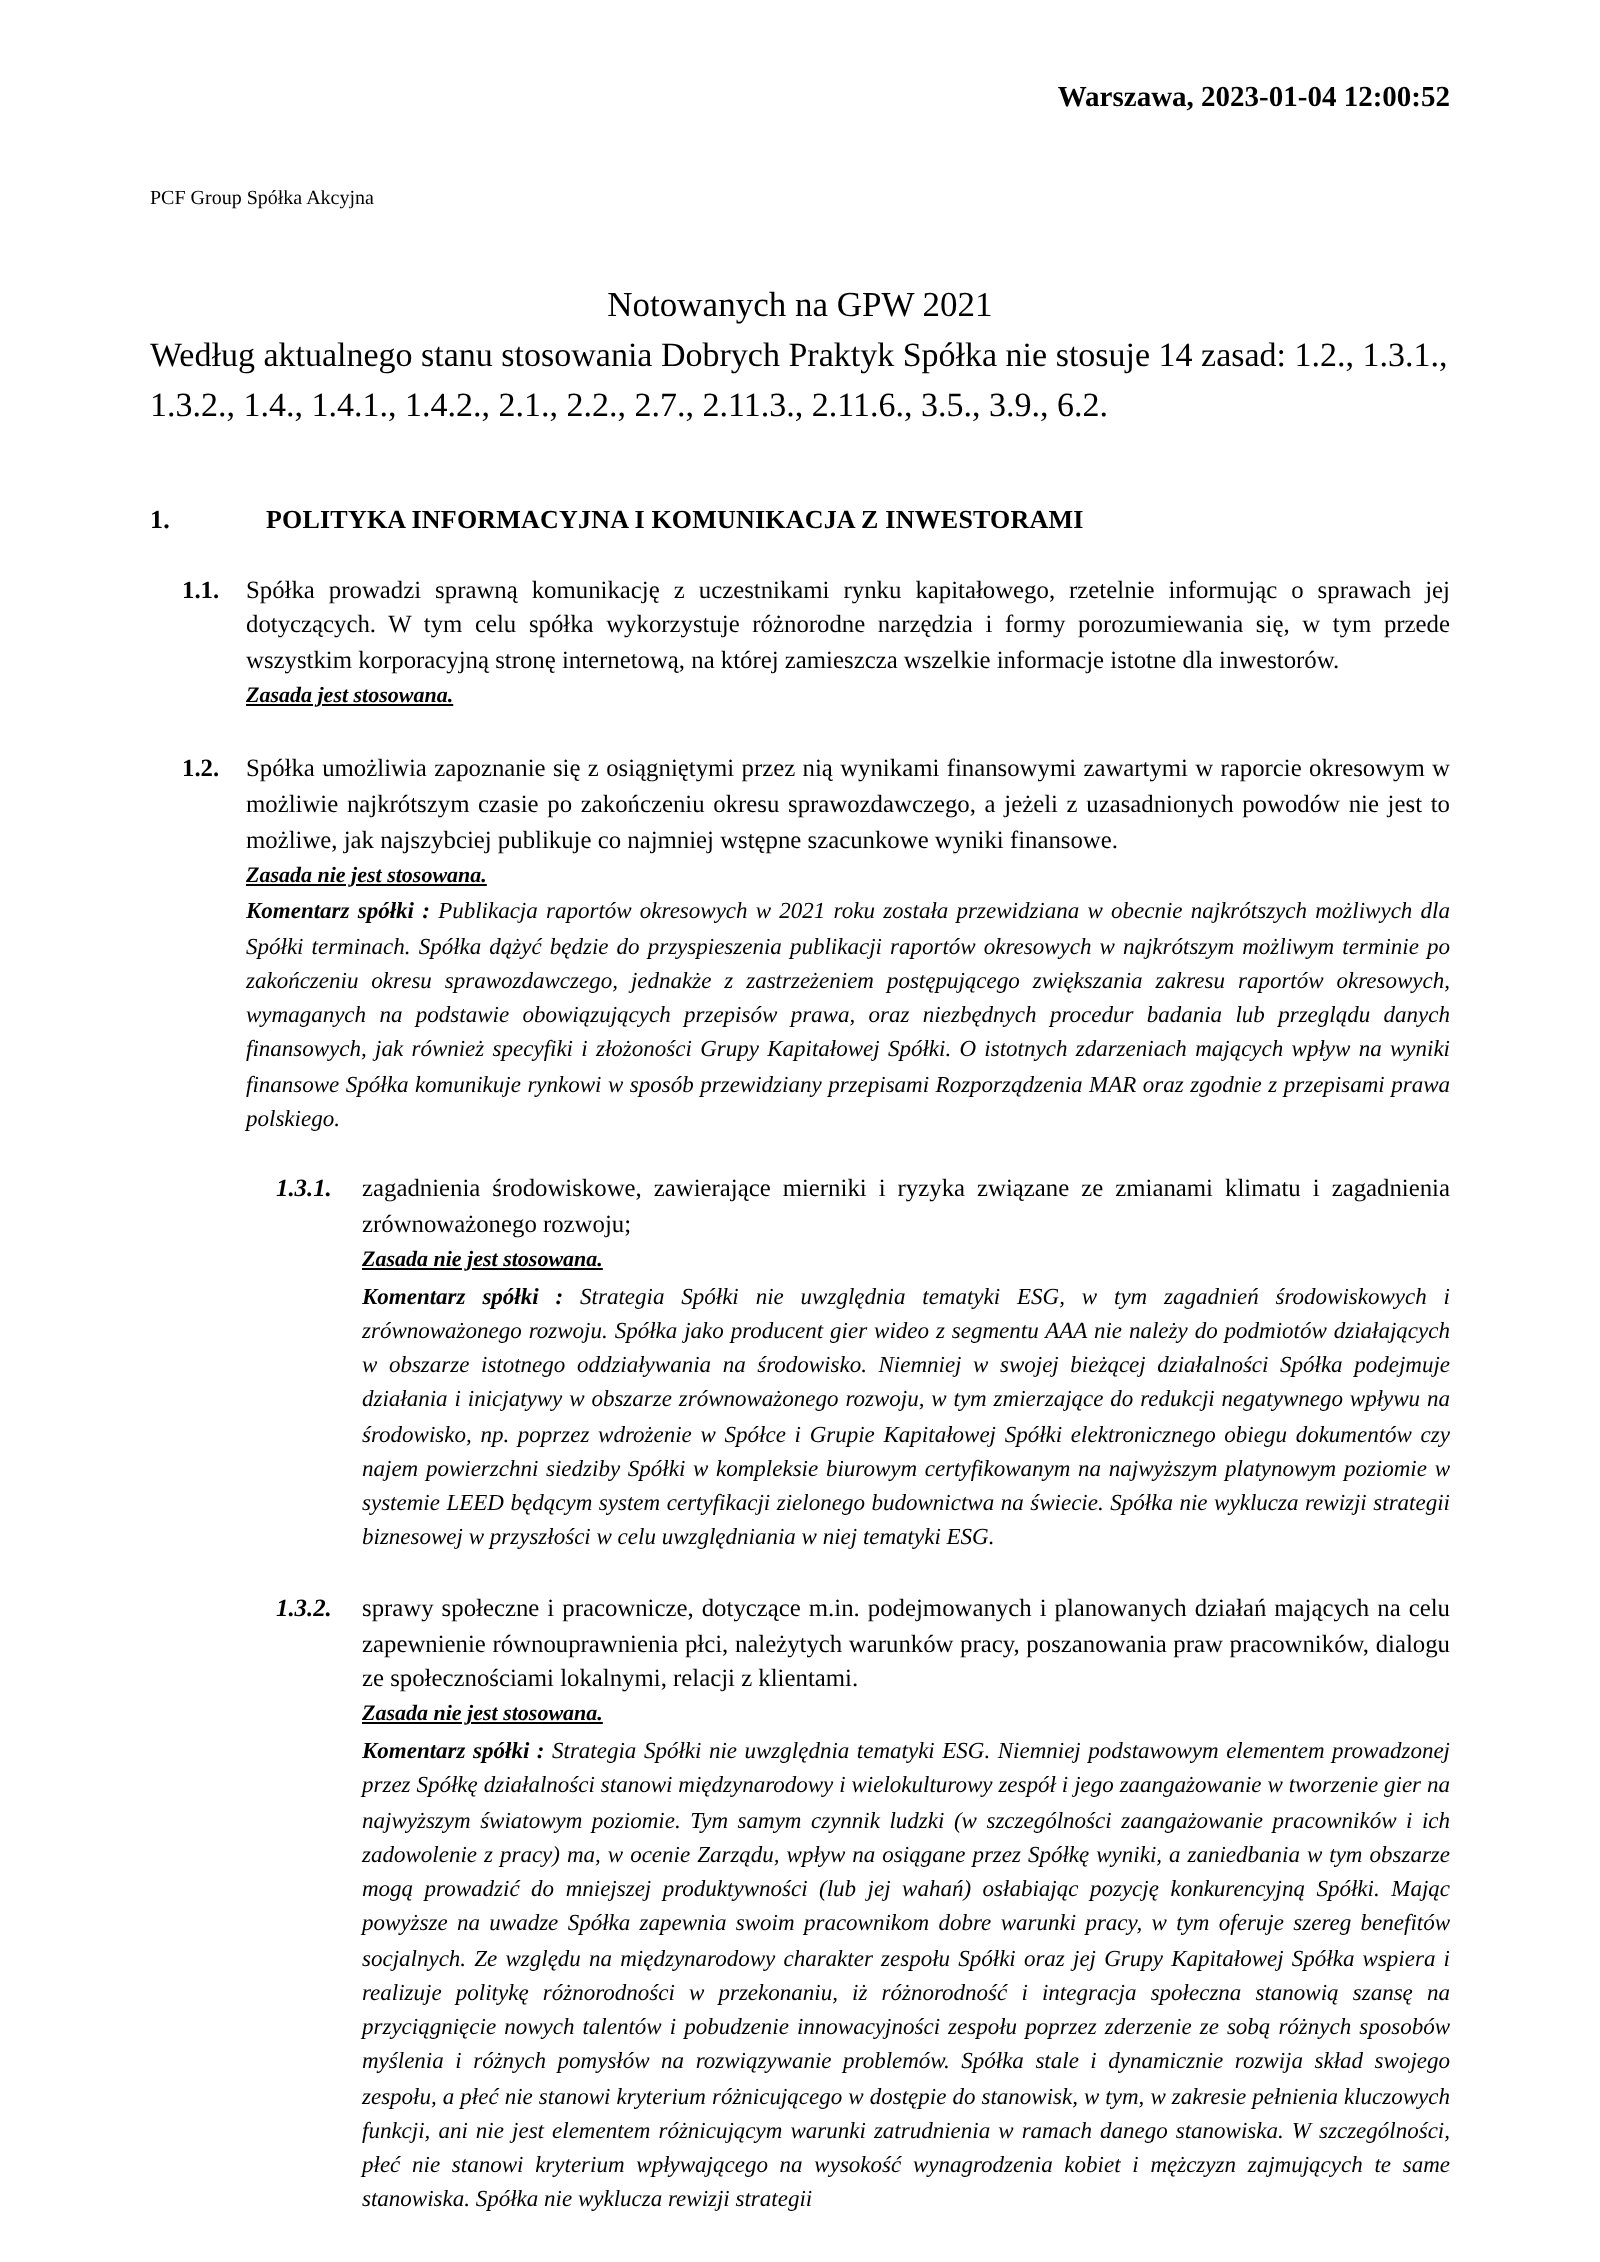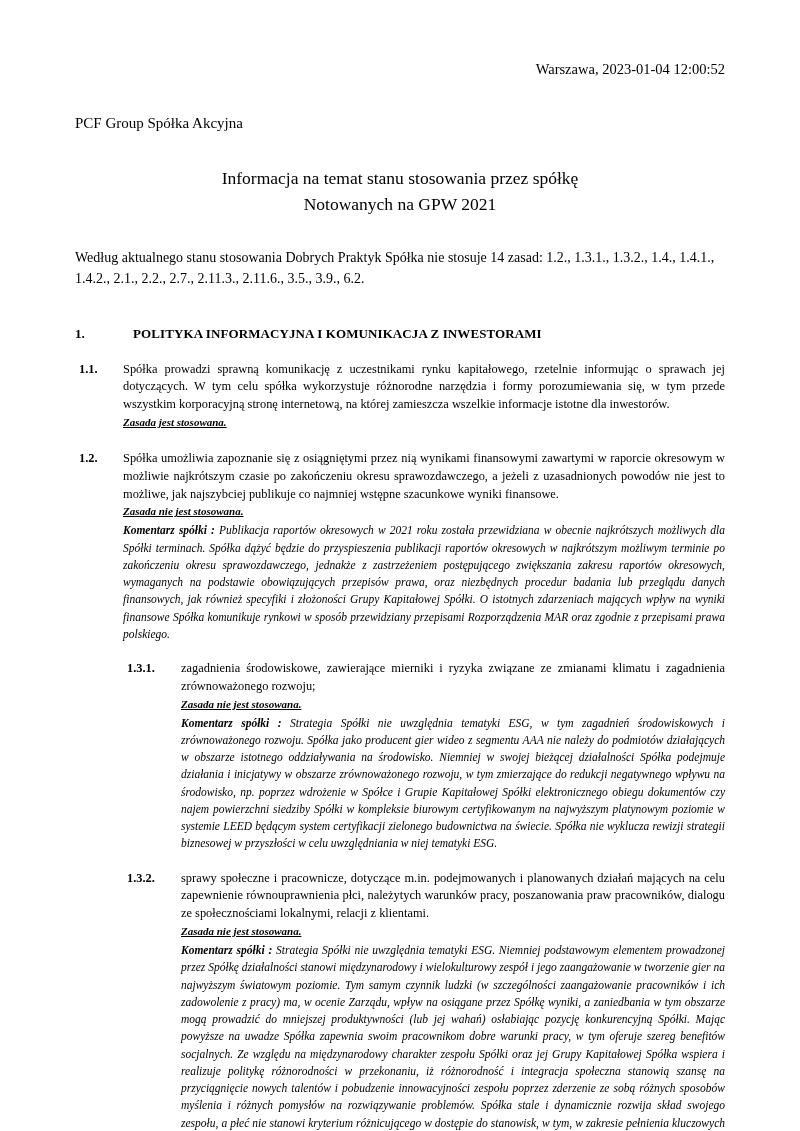--- a/index.html
+++ b/index.html
@@ -28,43 +28,43 @@
     left: 75px;
     top: 0;
     width: 650px;
   }
 
   
   .doc-date {
     text-align: right;
     font-size: 14.5px;
     line-height: 1.25;
-    padding-top: 60px;
+    padding-top: 40px;
+    font-weight: bold;
   }
   .company-name {
-    font-size: 15px;
+    font-size: 10px;
     line-height: 1.25;
     margin-top: 36px;
   }
 
   
   .doc-title {
     text-align: center;
     font-size: 17.5px;
     line-height: 1.52;
     margin-top: 32px;
     padding: 0 30px;
   }
   .doc-title .tline { display: block; }
 
   
   .intro {
-    font-size: 14px;
+    font-size: 17px;
     line-height: 1.48;
-    margin-top: 30px;
     text-align: left;
   }
 
   
   .section-head {
     margin-top: 36px;
     font-weight: bold;
     font-size: 13px;
     letter-spacing: 0.1px;
   }
@@ -83,43 +83,44 @@
 
   
   .principle {
     margin-top: 19px;
     position: relative;
     font-size: 12.4px;
     line-height: 1.44;
   }
   .principle .pnum {
     position: absolute;
-    left: 4px;
+    left: 16px;
     top: 0;
     font-weight: bold;
     width: 48px;
   }
   .principle .pbody {
     margin-left: 48px;
     text-align: justify;
   }
 
   .sub-principle {
     margin-top: 17px;
     position: relative;
     font-size: 12.4px;
     line-height: 1.44;
     margin-left: 48px;
   }
   .sub-principle .pnum {
     position: absolute;
-    left: 4px;
+    left: 15px;
     top: 0;
     font-weight: bold;
     width: 58px;
+    font-style: italic;
   }
   .sub-principle .pbody {
     margin-left: 58px;
     text-align: justify;
   }
 
   .status {
     display: block;
     margin-top: 1px;
     font-style: italic;
@@ -146,21 +147,20 @@
 <body>
 
 <div class="page">
   <div class="inner">
 
     <div class="doc-date">Warszawa, 2023-01-04 12:00:52</div>
 
     <div class="company-name">PCF Group Spółka Akcyjna</div>
 
     <div class="doc-title">
-      <span class="tline">Informacja na temat stanu stosowania przez spółkę</span>
       <span class="tline">Notowanych na GPW 2021</span>
     </div>
 
     <div class="intro">Według aktualnego stanu stosowania Dobrych Praktyk Spółka nie stosuje 14 zasad: 1.2., 1.3.1., 1.3.2., 1.4., 1.4.1., 1.4.2., 2.1., 2.2., 2.7., 2.11.3., 2.11.6., 3.5., 3.9., 6.2.</div>
 
     <div class="section-head">
       <span class="num">1.</span><span class="txt">POLITYKA INFORMACYJNA I KOMUNIKACJA Z INWESTORAMI</span>
     </div>
 
 

